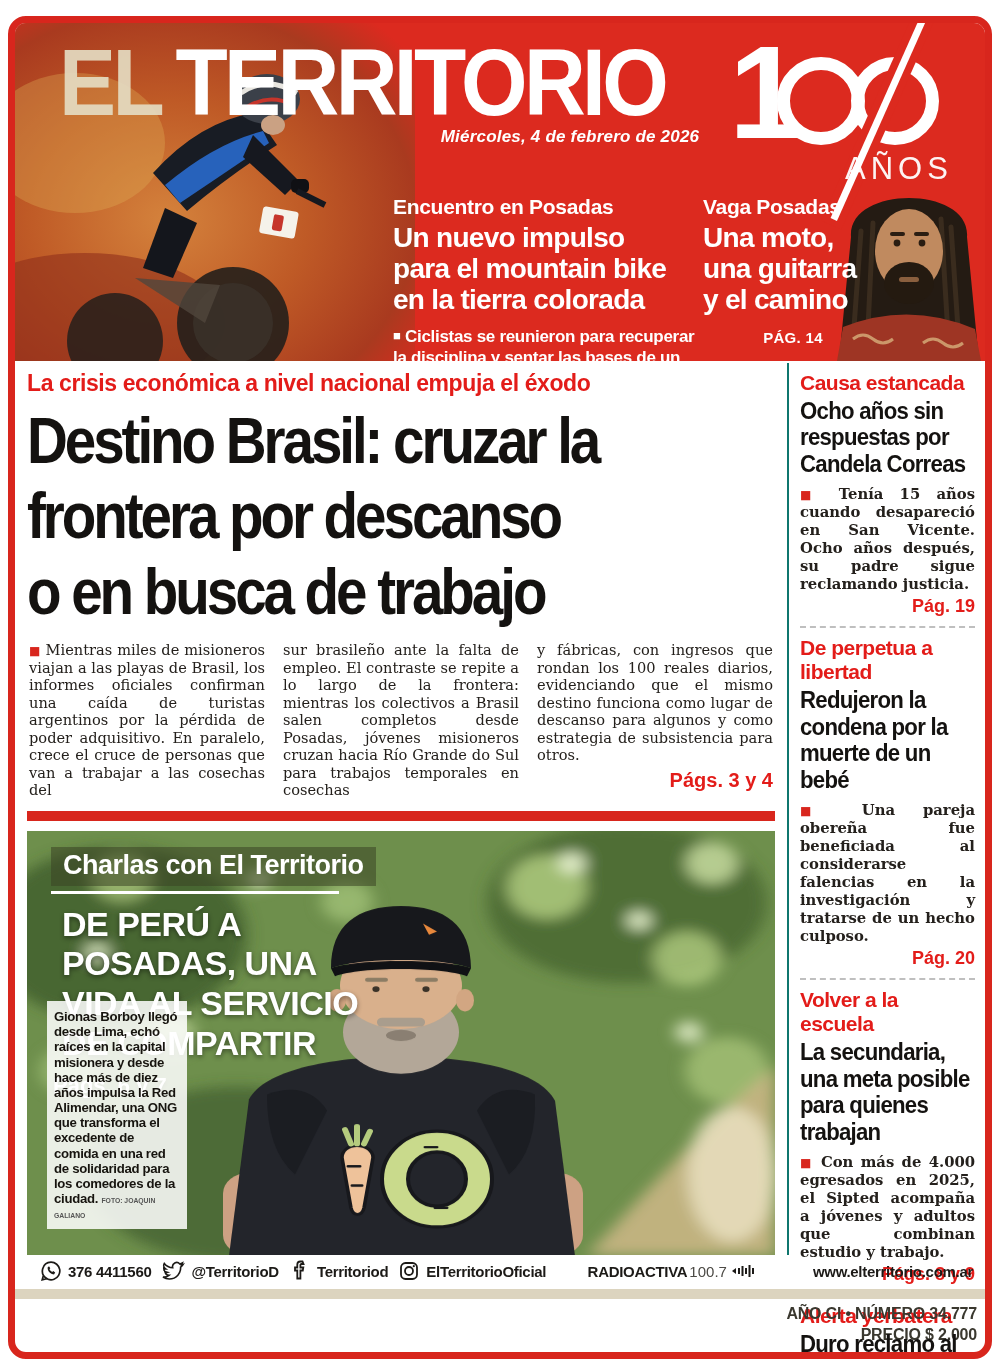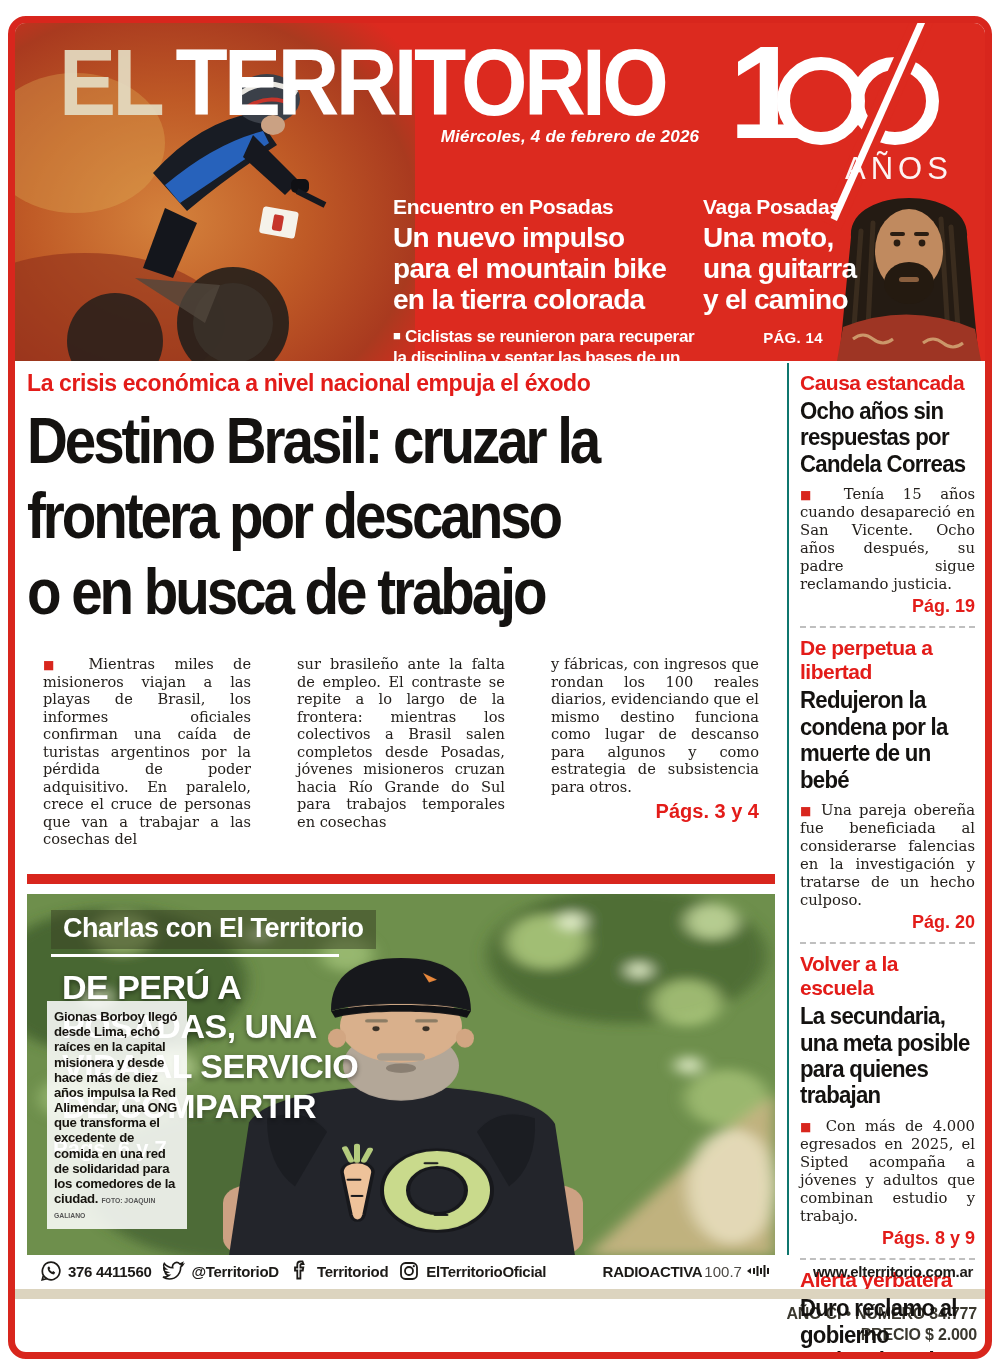--- a/index.html
+++ b/index.html
@@ -34,21 +34,21 @@
   .t-sum .wbullet{font-size:13px;vertical-align:2px;}
   .t2 .t-pagecenter{margin-top:14px;text-align:center;font-size:15px;font-weight:bold;letter-spacing:.3px;}
 
   
   .content{flex:1;display:flex;padding:2px 10px 0 12px;gap:12px;min-height:0;}
   .main-col{width:748px;flex:none;display:flex;flex-direction:column;}
   .lead-kicker{margin-top:7px;color:#e31c19;font-size:23px;font-weight:bold;letter-spacing:-.4px;}
   .lead-head{margin:6px 0 10px;color:#141210;}
   .lead-head .hl{display:block;white-space:nowrap;font-size:65px;font-weight:800;letter-spacing:-3.5px;line-height:1.16;transform:scaleX(.87);transform-origin:left;}
   .lead-body{display:flex;gap:14px;font-family:"DejaVu Serif",serif;font-size:14.6px;line-height:1.2;color:#24201c;text-align:justify;}
-  .lead-body .col{flex:1;margin:16px;}
+  .lead-body .col{flex:1;margin:2px;}
   .lead-body .col p{margin:0;}
   .rbullet{color:#d8261d;font-size:12px;}
   .lead-pages{color:#e31c19;font-family:"Liberation Sans",sans-serif;font-weight:bold;font-size:20px;text-align:right;margin-top:4px;}
   .red-bar{height:10px;background:#d8261d;margin:10px 0 10px;flex:none;}
 
   
   .feature{position:relative;margin:0;flex:1;min-height:0;overflow:hidden;background:#6e8f4c;}
   .feature svg.scene{position:absolute;inset:0;width:100%;height:100%;}
   .f-label{position:absolute;left:24px;top:16px;display:inline-block;background:rgba(58,68,36,.55);color:#fff;font-size:27px;font-weight:bold;letter-spacing:-.5px;padding:3px 12px 5px;}
   .f-rule{position:absolute;left:24px;top:60px;width:288px;height:3px;background:#fff;}
@@ -57,29 +57,29 @@
   .f-pages{position:absolute;left:26px;top:242px;color:#fff;font-size:22px;font-weight:bold;text-shadow:0 2px 4px rgba(0,0,0,.45);}
   .f-cap{position:absolute;left:20px;bottom:26px;width:126px;background:rgba(255,255,255,.86);color:#17140f;font-size:13.2px;font-weight:bold;letter-spacing:-.3px;line-height:1.15;padding:8px 7px;}
   .f-credit{font-size:6.8px;color:#555;letter-spacing:0;}
 
   
   .sidebar{flex:1;border-left:2px solid #0f766e;padding-left:11px;min-width:0;}
   .sb-item{padding:8px 0 9px;border-bottom:2px dashed #bfbfbf;}
   .sb-item.no-sep{border-bottom:none;}
   .sb-kicker{color:#e31c19;font-size:21px;font-weight:bold;letter-spacing:-.5px;}
   .sb-head{color:#141210;font-size:24px;font-weight:800;letter-spacing:-.8px;line-height:1.1;margin:3px 0 8px;width:108%;transform:scaleX(.925);transform-origin:left;}
-  .sb-sum{font-family:"DejaVu Serif",serif;font-size:14.8px;line-height:1.22;color:#24201c;margin:0;text-align:justify;}
+  .sb-sum{font-family:"DejaVu Serif",serif;font-size:14.8px;line-height:1.22;color:#24201c;margin:0;text-align:justify;font-weight:bold;}
   .sb-pages{color:#e31c19;font-weight:bold;font-size:18px;text-align:right;margin-top:3px;}
 
   
   .foot{flex:none;}
   .social{display:flex;align-items:center;height:32px;padding:0 12px;gap:10px;color:#1c1a17;margin-left:13px;}
   .s-item{display:flex;align-items:center;gap:6px;font-size:15px;font-weight:bold;letter-spacing:-.3px;}
   .s-item svg{display:block;}
-  .f-right{margin-left:auto;display:flex;align-items:center;gap:41px;}
+  .f-right{margin-left:auto;display:flex;align-items:center;gap:56px;}
   .radio{display:flex;align-items:center;font-size:15px;}
   .radio b{font-weight:800;letter-spacing:-.3px;}
   .radio .freq{font-weight:400;color:#4c4a45;margin:0 4px 0 2px;}
   .url{font-weight:800;font-size:15px;letter-spacing:-.3px;text-align:right;}
   .beige-bar{height:10px;background:#dcd4bf;margin:2px 0 0;}
   .edition{text-align:right;padding:5px 8px 6px;color:#3a382f;font-size:16px;font-weight:bold;line-height:1.3;letter-spacing:-.2px;}
 </style>
 </head>
 <body>
 

